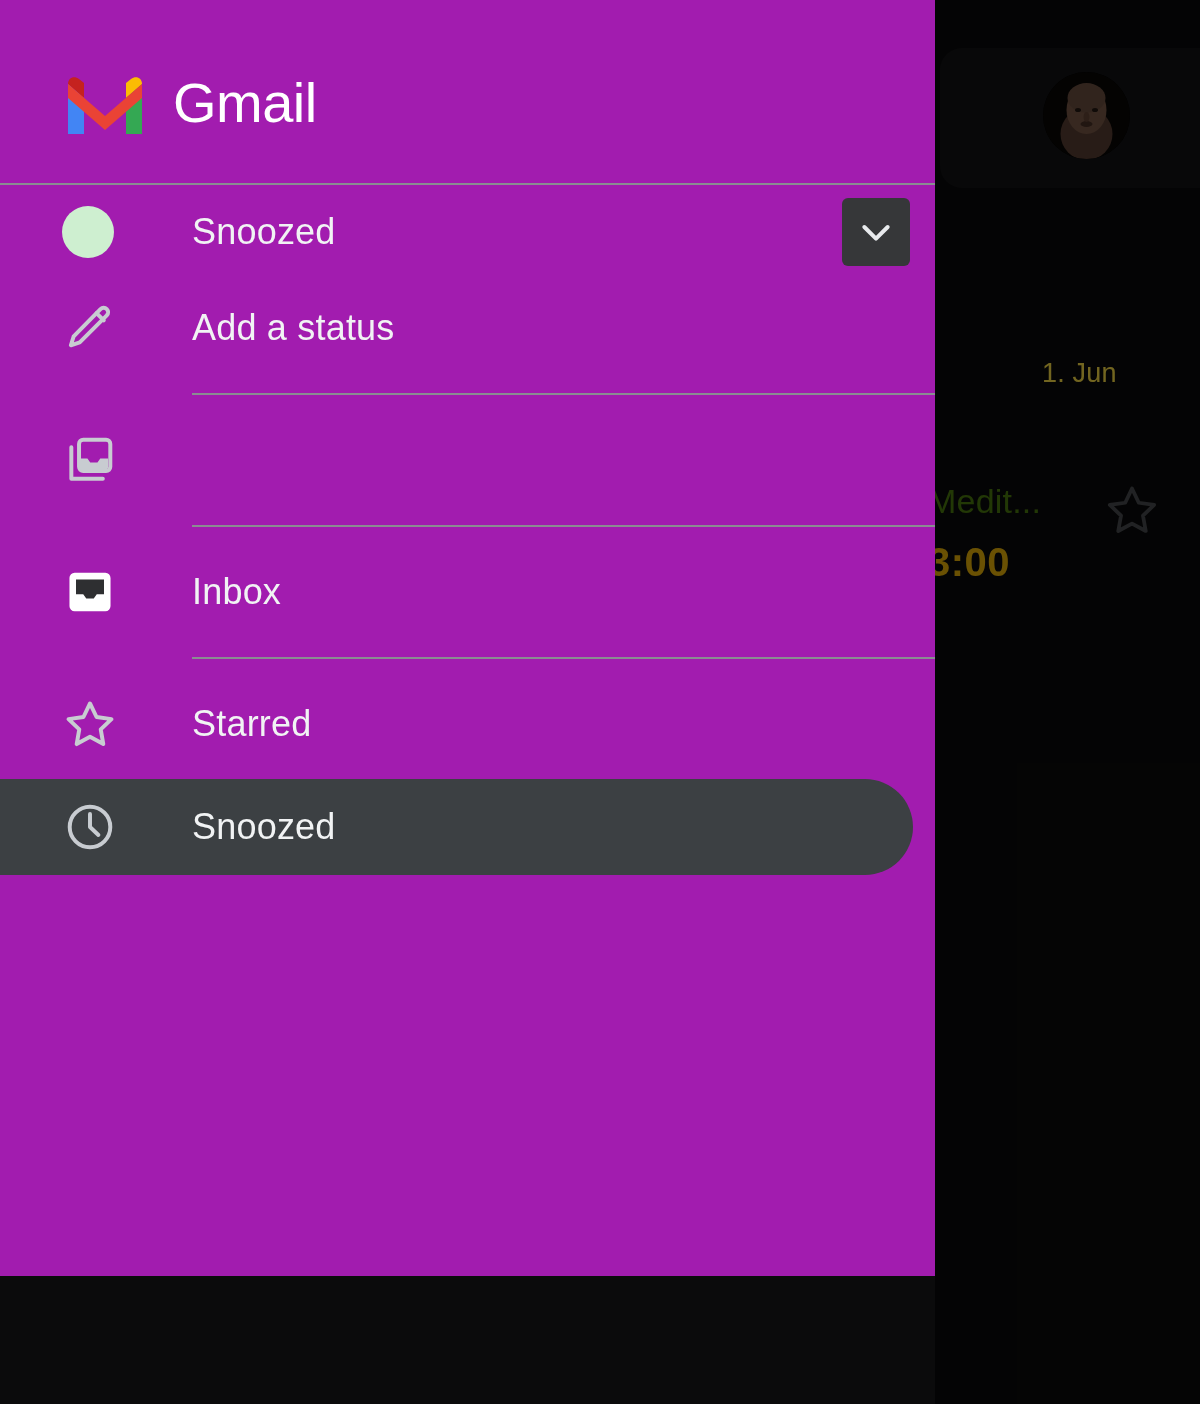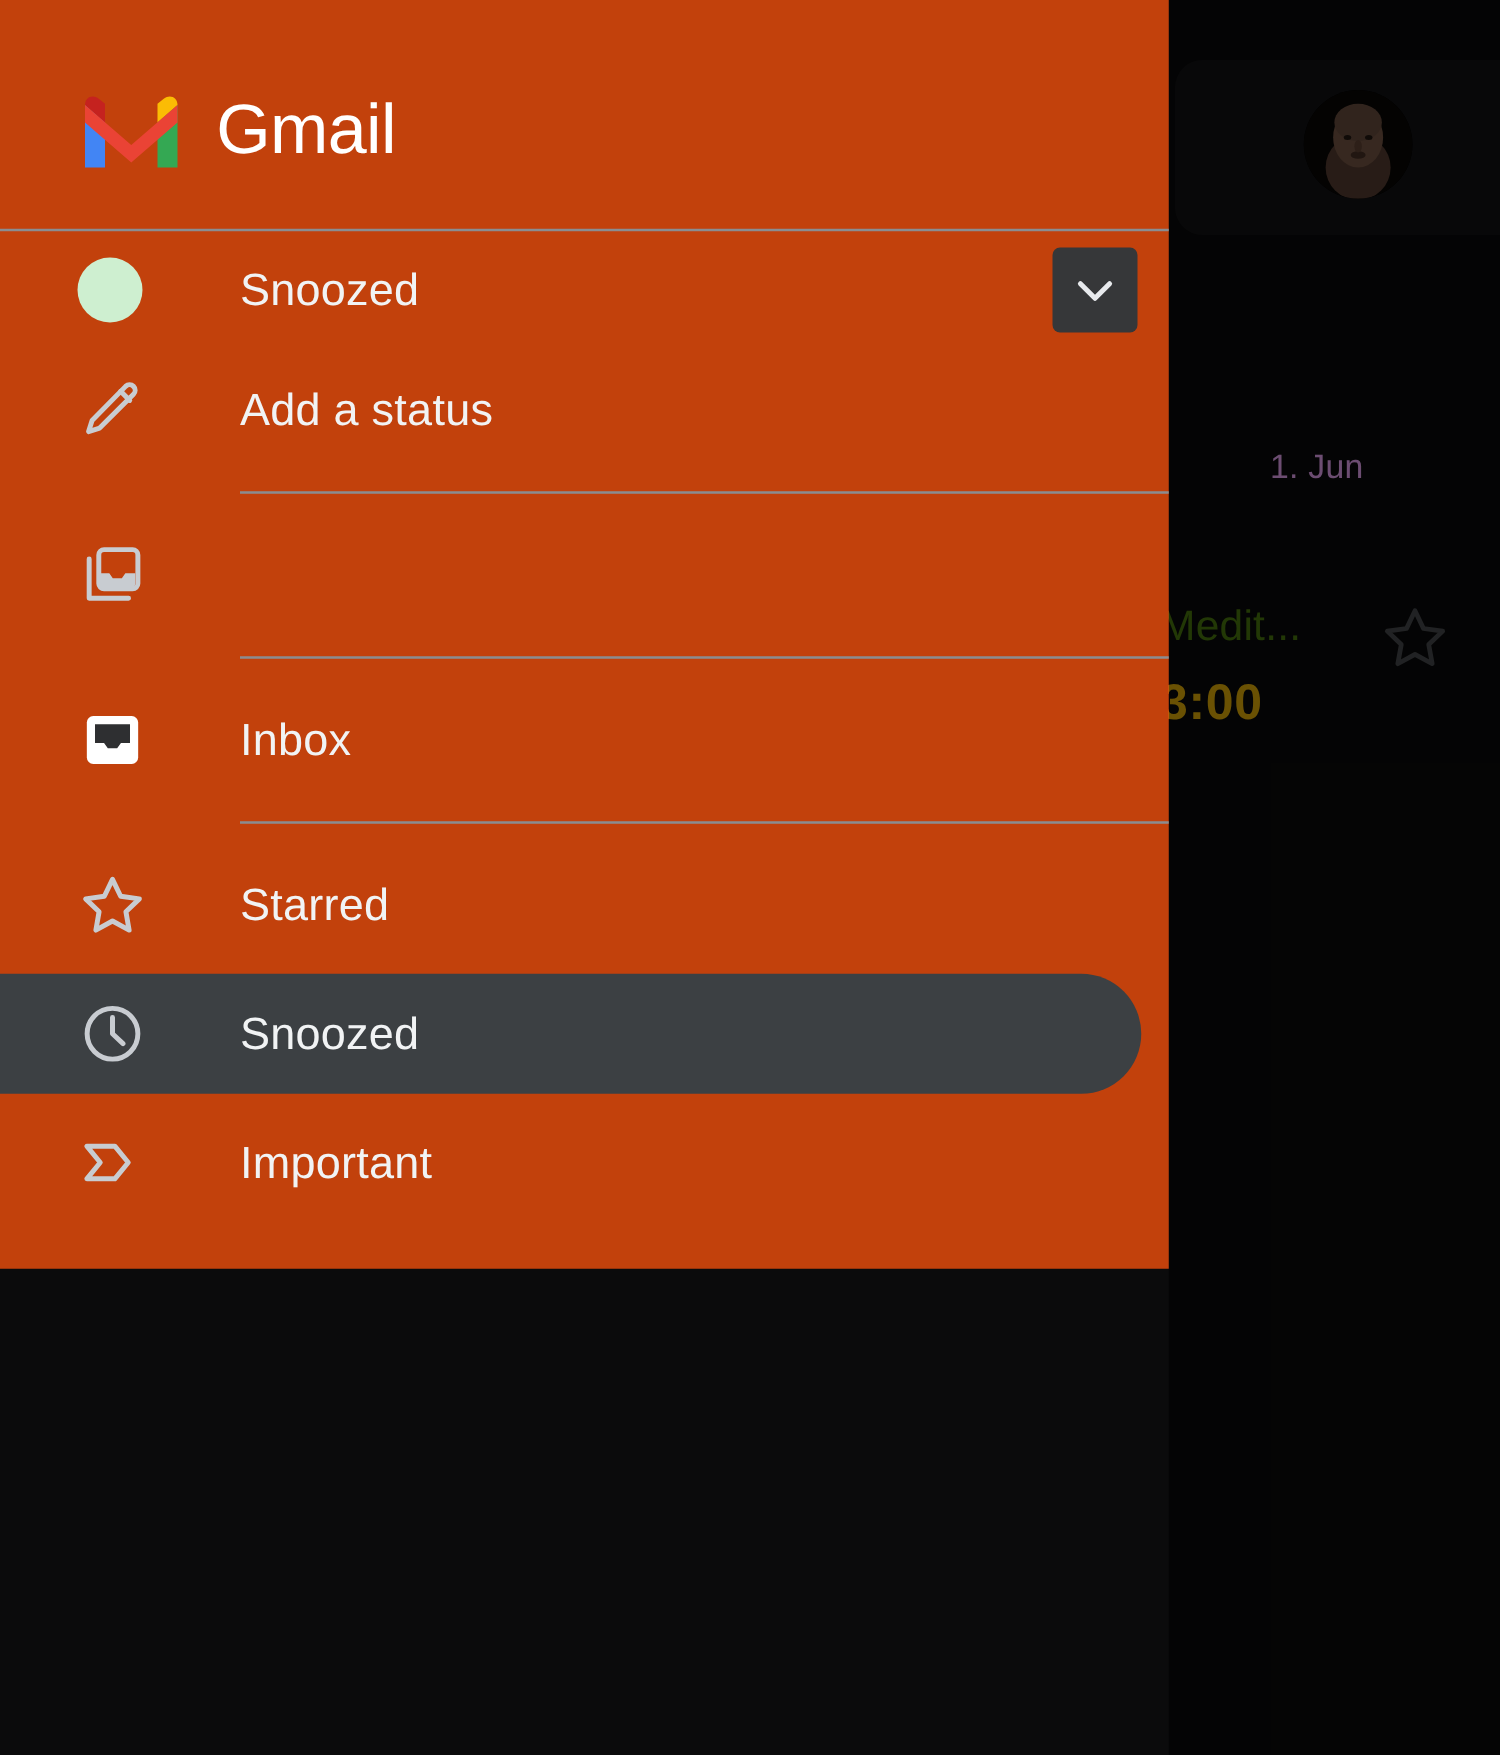--- a/index.html
+++ b/index.html
@@ -43,24 +43,24 @@
     width: 87px;
     height: 87px;
     border-radius: 50%;
     overflow: hidden;
     background: #000;
   }
   .bg-avatar svg { display: block; width: 87px; height: 87px; }
 
   .bg-date {
     position: absolute;
-    left: 1016px;
+    left: 1042px;
     top: 358px;
     font-size: 27px;
-    color: #f0abfc;
+    color: #fde047;
     letter-spacing: .2px;
     white-space: nowrap;
   }
 
   .bg-subject {
     position: absolute;
     left: 928px;
     top: 482px;
     font-size: 34px;
     color: #4d7c0f;
@@ -99,22 +99,22 @@
     background: rgba(0,0,0,0.55);
     pointer-events: none;
   }
 
   
   .drawer {
     position: absolute;
     left: 0;
     top: 0;
     width: 935px;
-    height: 1015px;
-    background: #c2410c;
+    height: 1276px;
+    background: #a21caf;
     text-align: center;
   }
 
   
   .drawer-header {
     position: relative;
     height: 184px;
   }
 
   .gmail-logo {
@@ -355,24 +355,16 @@
           <svg width="56" height="56" viewBox="0 0 24 24" fill="none" stroke="currentColor" stroke-width="1.7" stroke-linecap="round" stroke-linejoin="round" xmlns="http://www.w3.org/2000/svg">
             <circle cx="12" cy="12" r="8.7"></circle>
             <polyline points="12,6.4 12,12 15.6,15.4"></polyline>
           </svg>
         </span>
         <span class="row-label">Snoozed</span>
       </div>
 
       <div class="spacer-xs"></div>
 
-      <div class="nav-row">
-        <span class="row-icon">
-          <svg width="56" height="56" viewBox="0 0 24 24" fill="none" stroke="currentColor" stroke-width="1.7" stroke-linejoin="round" xmlns="http://www.w3.org/2000/svg">
-            <path d="M3.2 6.4h9.6l4.6 5.6-4.6 5.6H3.2l4.6-5.6z"></path>
-          </svg>
-        </span>
-        <span class="row-label">Important</span>
-      </div>
 
     </div>
   </div>
 </div>
 
 </body></html>

